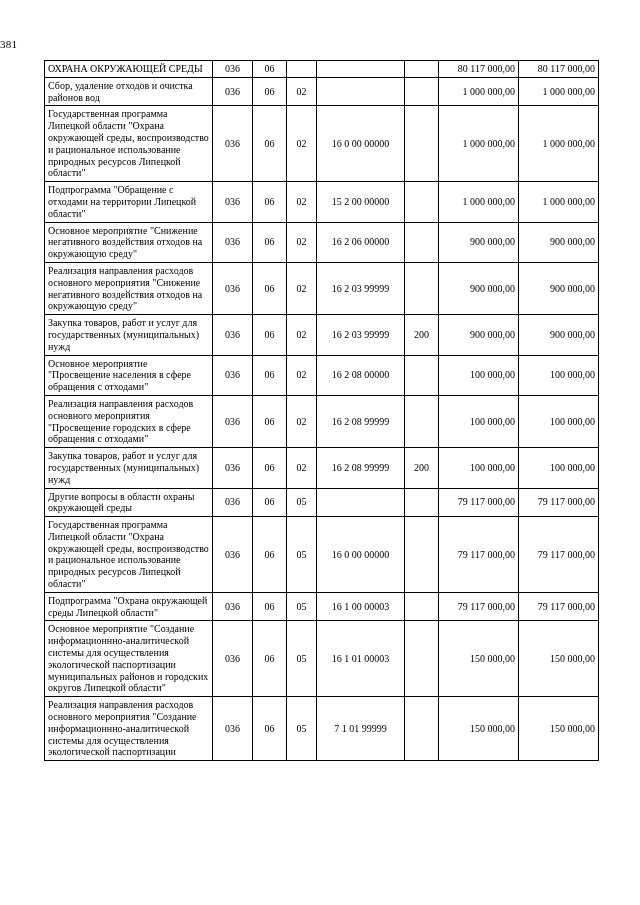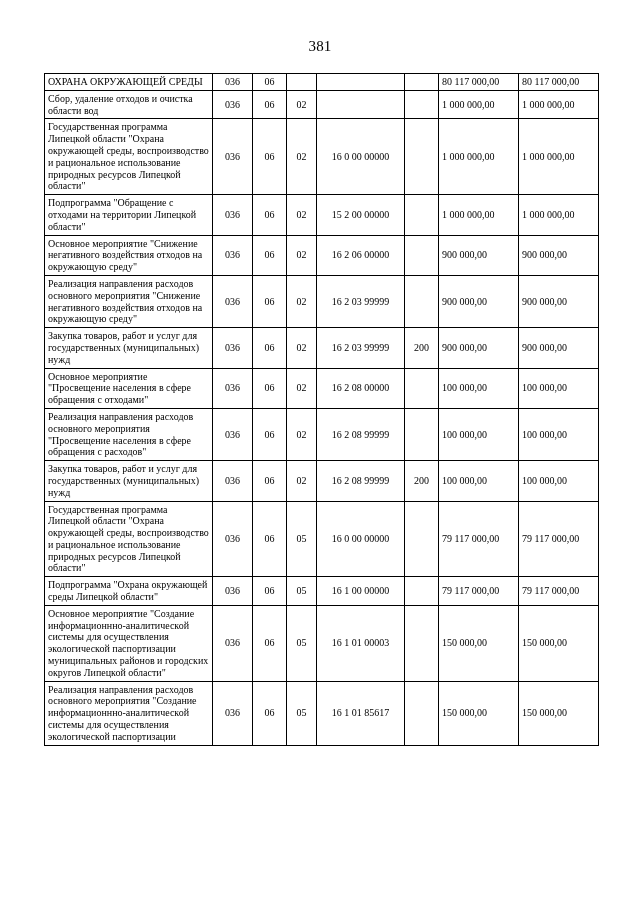--- a/index.html
+++ b/index.html
@@ -15,24 +15,24 @@
     position: relative;
   }
   .page {
     width: 640px;
     height: 905px;
     box-sizing: border-box;
     padding: 0;
     position: relative;
   }
   .page-number {
-    text-align: center;
-    font-size: 15px;
+    text-align: left;
+    font-size: 11px;
     margin-top: 38px;
-    margin-bottom: 18px;
+    margin-bottom: 10px;
     letter-spacing: 0.2px;
   }
   .table-wrap {
     margin: 0 42px 0 44px;
   }
   table.budget {
     border-collapse: collapse;
     width: 554px;
     table-layout: fixed;
     font-size: 10px;
@@ -47,21 +47,21 @@
   }
   td.c-name {
     text-align: left;
     vertical-align: top;
     padding-top: 2px;
   }
   td.c-code {
     text-align: center;
   }
   td.c-num {
-    text-align: left;
+    text-align: right;
     padding-right: 4px;
     white-space: nowrap;
     font-family: Liberation Serif, serif;
   }
   col.w-name  { width: 168px; }
   col.w-gl    { width: 40px; }
   col.w-rz    { width: 34px; }
   col.w-pr    { width: 30px; }
   col.w-csr   { width: 88px; }
   col.w-vr    { width: 34px; }
@@ -92,21 +92,21 @@
             <td class="c-name">ОХРАНА ОКРУЖАЮЩЕЙ СРЕДЫ</td>
             <td class="c-code">036</td>
             <td class="c-code">06</td>
             <td class="c-code"></td>
             <td class="c-code"></td>
             <td class="c-code"></td>
             <td class="c-num">80 117 000,00</td>
             <td class="c-num">80 117 000,00</td>
           </tr>
           <tr>
-            <td class="c-name">Сбор, удаление отходов и очистка области вод</td>
+            <td class="c-name">Сбор, удаление отходов и очистка районов вод</td>
             <td class="c-code">036</td>
             <td class="c-code">06</td>
             <td class="c-code">02</td>
             <td class="c-code"></td>
             <td class="c-code"></td>
             <td class="c-num">1 000 000,00</td>
             <td class="c-num">1 000 000,00</td>
           </tr>
           <tr>
             <td class="c-name">Государственная программа Липецкой области "Охрана окружающей среды, воспроизводство и рациональное использование природных ресурсов Липецкой области"</td>
@@ -162,75 +162,85 @@
             <td class="c-name">Основное мероприятие "Просвещение населения в сфере обращения с отходами"</td>
             <td class="c-code">036</td>
             <td class="c-code">06</td>
             <td class="c-code">02</td>
             <td class="c-code">16 2 08 00000</td>
             <td class="c-code"></td>
             <td class="c-num">100 000,00</td>
             <td class="c-num">100 000,00</td>
           </tr>
           <tr>
-            <td class="c-name">Реализация направления расходов основного мероприятия "Просвещение населения в сфере обращения с расходов"</td>
+            <td class="c-name">Реализация направления расходов основного мероприятия "Просвещение городских в сфере обращения с отходами"</td>
             <td class="c-code">036</td>
             <td class="c-code">06</td>
             <td class="c-code">02</td>
             <td class="c-code">16 2 08 99999</td>
             <td class="c-code"></td>
             <td class="c-num">100 000,00</td>
             <td class="c-num">100 000,00</td>
           </tr>
           <tr>
             <td class="c-name">Закупка товаров, работ и услуг для государственных (муниципальных) нужд</td>
             <td class="c-code">036</td>
             <td class="c-code">06</td>
             <td class="c-code">02</td>
             <td class="c-code">16 2 08 99999</td>
             <td class="c-code">200</td>
             <td class="c-num">100 000,00</td>
             <td class="c-num">100 000,00</td>
           </tr>
           <tr>
+            <td class="c-name">Другие вопросы в области охраны окружающей среды</td>
+            <td class="c-code">036</td>
+            <td class="c-code">06</td>
+            <td class="c-code">05</td>
+            <td class="c-code"></td>
+            <td class="c-code"></td>
+            <td class="c-num">79 117 000,00</td>
+            <td class="c-num">79 117 000,00</td>
+          </tr>
+          <tr>
             <td class="c-name">Государственная программа Липецкой области "Охрана окружающей среды, воспроизводство и рациональное использование природных ресурсов Липецкой области"</td>
             <td class="c-code">036</td>
             <td class="c-code">06</td>
             <td class="c-code">05</td>
             <td class="c-code">16 0 00 00000</td>
             <td class="c-code"></td>
             <td class="c-num">79 117 000,00</td>
             <td class="c-num">79 117 000,00</td>
           </tr>
           <tr>
             <td class="c-name">Подпрограмма "Охрана окружающей среды Липецкой области"</td>
             <td class="c-code">036</td>
             <td class="c-code">06</td>
             <td class="c-code">05</td>
-            <td class="c-code">16 1 00 00000</td>
+            <td class="c-code">16 1 00 00003</td>
             <td class="c-code"></td>
             <td class="c-num">79 117 000,00</td>
             <td class="c-num">79 117 000,00</td>
           </tr>
           <tr>
             <td class="c-name">Основное мероприятие "Создание информационнно-аналитической системы для осуществления экологической паспортизации муниципальных районов и городских округов Липецкой области"</td>
             <td class="c-code">036</td>
             <td class="c-code">06</td>
             <td class="c-code">05</td>
             <td class="c-code">16 1 01 00003</td>
             <td class="c-code"></td>
             <td class="c-num">150 000,00</td>
             <td class="c-num">150 000,00</td>
           </tr>
           <tr>
             <td class="c-name">Реализация направления расходов основного мероприятия "Создание информационнно-аналитической системы для осуществления экологической паспортизации</td>
             <td class="c-code">036</td>
             <td class="c-code">06</td>
             <td class="c-code">05</td>
-            <td class="c-code">16 1 01 85617</td>
+            <td class="c-code">7 1 01 99999</td>
             <td class="c-code"></td>
             <td class="c-num">150 000,00</td>
             <td class="c-num">150 000,00</td>
           </tr>
         </tbody>
     </table>
   </div>
 
 </div>
 

